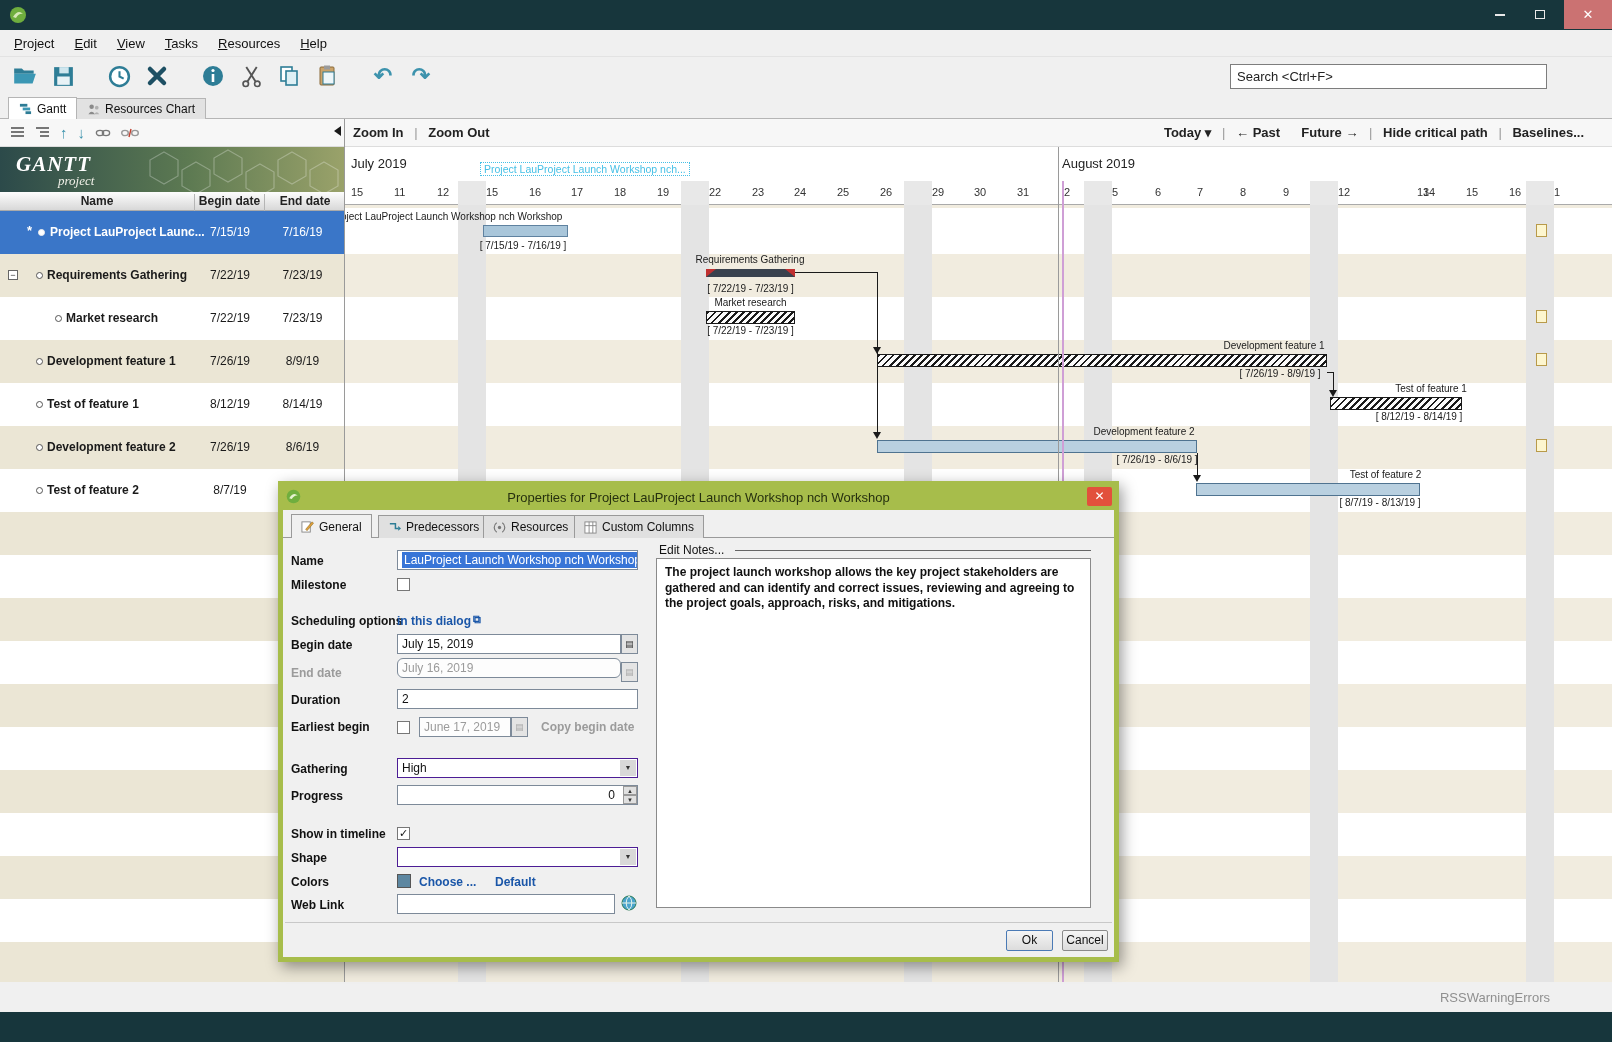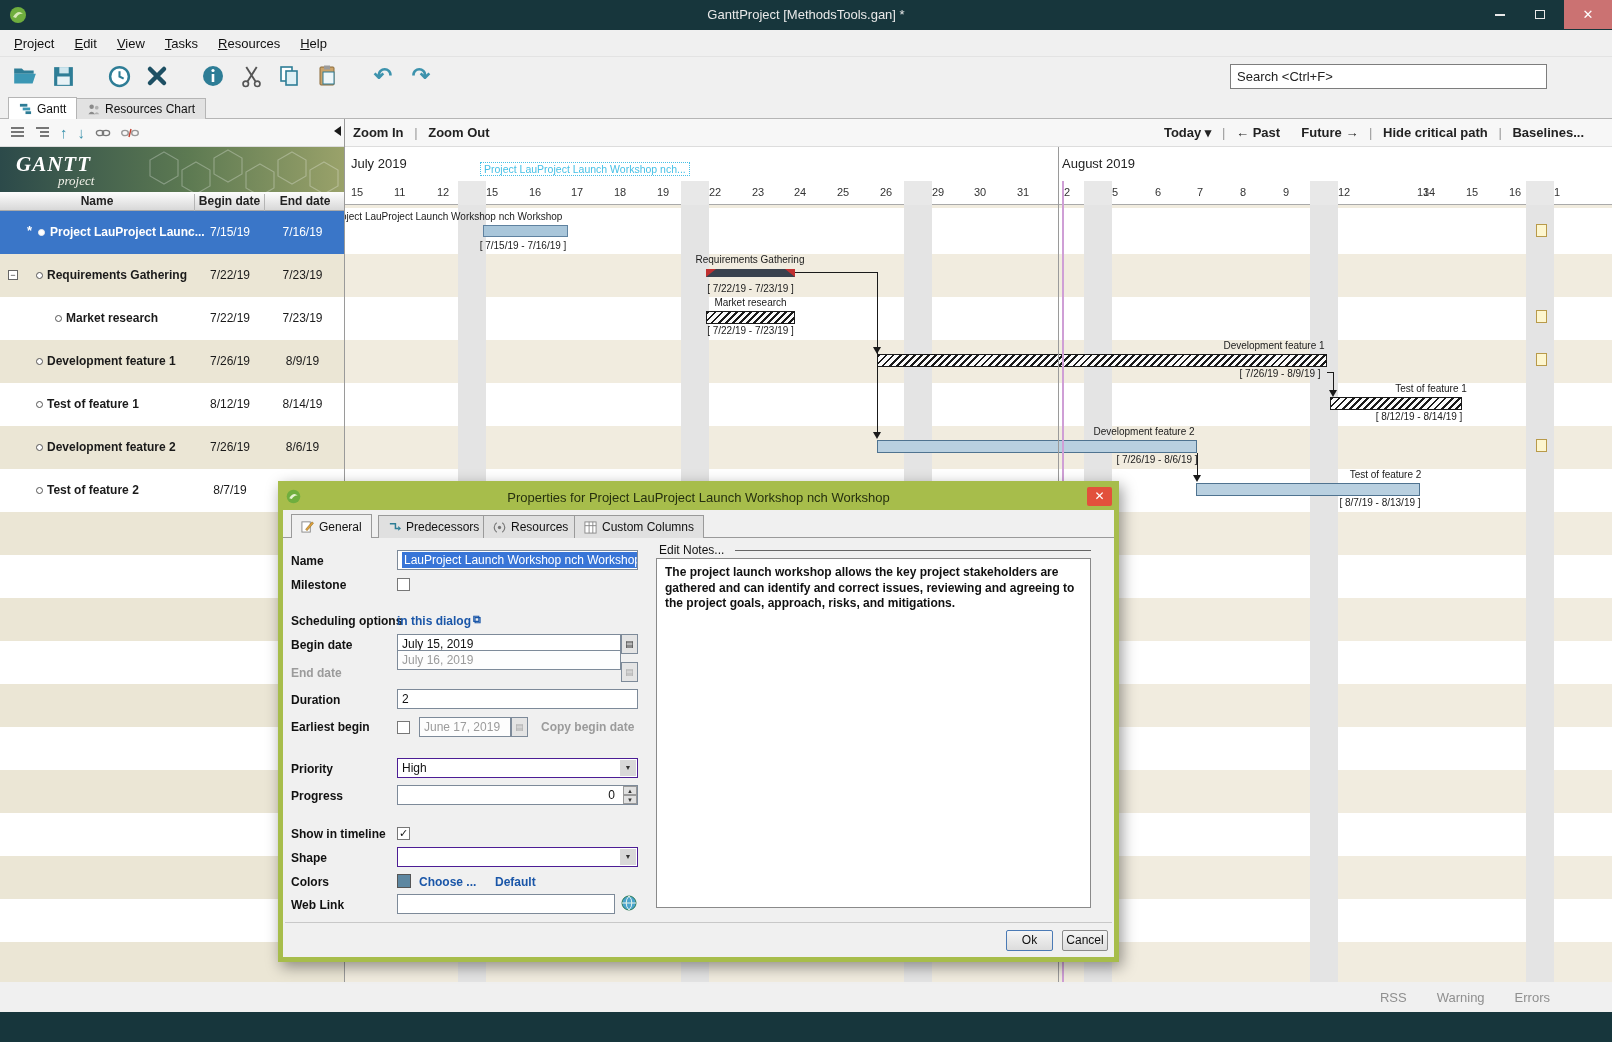--- a/index.html
+++ b/index.html
@@ -113,36 +113,35 @@
   .swatch { position:absolute; width:14px; height:14px; background:#5d87a1; border:1px solid #555; }
   .spin { position:absolute; width:14px; height:9px; background:#e0e0e0; border:1px solid #999; font-size:6px; text-align:center; line-height:8px; color:#333; }
   .notes-title { position:absolute; font-size:12px; color:#111; }
   .notes-line { position:absolute; height:1px; background:#666; }
   .notes-box { position:absolute; background:#fff; border:1px solid #8a8a8a; padding:6px 8px; font-size:12px; font-weight:bold; color:#111; line-height:1.3; }
   .dlg-sep { position:absolute; left:2px; top:412px; width:827px; height:1px; background:#c8c8c8; }
   .dbtn { position:absolute; top:420px; height:21px; background:linear-gradient(#f5f5f5,#dcdcdc); border:1px solid #8a8a8a; border-radius:2px; font-size:12px; color:#111; text-align:center; line-height:19px; }
   .dbtn.default { border-color:#4a7ab5; }
 
   
-  .statusbar { position:absolute; left:0; top:982px; width:1612px; height:30px; background:#f0f0f0; display:flex; justify-content:flex-end; align-items:center; gap:30px; padding-right:62px; font-size:13px; color:#8f8f8f; }
+  .statusbar { position:absolute; left:0; top:982px; width:1612px; height:30px; background:#f0f0f0; display:flex; justify-content:flex-end; align-items:center; padding-right:62px; font-size:13px; color:#8f8f8f; }
   .bottomstrip { position:absolute; left:0; top:1012px; width:1612px; height:30px; background:#17363c; }
 </style>
 </head>
 <body>
 
 <div class="app">
 
   <div class="titlebar">
     <span class="appicon">
       <svg width="20" height="20" viewBox="0 0 20 20">
           <circle cx="10" cy="10" r="8" fill="#6fae3e"></circle>
           <path d="M5 12 Q10 4 15 9 Q11 8 8 13 Z" fill="#d6e8b8"></path>
         </svg>
     </span>
-    <span class="title">GanttProject [MethodsTools.gan] *</span>
     <span class="winbtn btn-min">
         <span class="minbar"></span>
       </span>
     <span class="winbtn btn-max">
         <span class="maxbox"></span>
       </span>
     <span class="winbtn btn-close">✕</span>
   </div>
 
   <div class="menubar">
@@ -494,33 +493,33 @@
 
       <span class="dlabel" style="top:104px;">Scheduling options</span>
       <span class="dlink" style="left:114px;top:104px;">in this dialog</span>
       <span class="dlink" style="left:190px;top:103px;font-size:11px;">⧉</span>
 
       <span class="dlabel" style="top:128px;">Begin date</span>
       <div class="din" style="left:114px;top:124px;width:224px;">July 15, 2019</div>
       <span class="pbtn" style="left:338px;top:124px;">▤</span>
 
       <span class="dlabel dis" style="top:156px;">End date</span>
-      <div class="din dis" style="left:114px;top:140px;width:224px;">July 16, 2019</div>
+      <div class="din dis" style="left:114px;top:148px;width:224px;border-radius:6px;">July 16, 2019</div>
       <span class="pbtn dis" style="left:338px;top:152px;">▤</span>
 
       <span class="dlabel" style="top:183px;">Duration</span>
       <div class="din" style="left:114px;top:179px;width:241px;">2</div>
 
       <span class="dlabel" style="top:210px;">Earliest begin</span>
       <span class="cb" style="left:114px;top:211px;"></span>
       <div class="din dis" style="left:136px;top:207px;width:92px;">June 17, 2019</div>
       <span class="pbtn dis" style="left:228px;top:207px;">▤</span>
       <span class="dtext" style="left:258px;top:210px;font-weight:bold;color:#9b9b9b;">Copy begin date</span>
 
-      <span class="dlabel" style="top:252px;">Priority</span>
+      <span class="dlabel" style="top:252px;">Gathering</span>
       <div class="dsel" style="left:114px;top:248px;width:241px;">
         <span>High</span>
         <span class="selarrow">▼</span>
       </div>
 
       <span class="dlabel" style="top:279px;">Progress</span>
       <div class="din" style="left:114px;top:275px;width:241px;text-align:right;padding-right:22px;">0</div>
       <span class="spin" style="left:340px;top:276px;">▲</span>
       <span class="spin" style="left:340px;top:285px;">▼</span>
 

